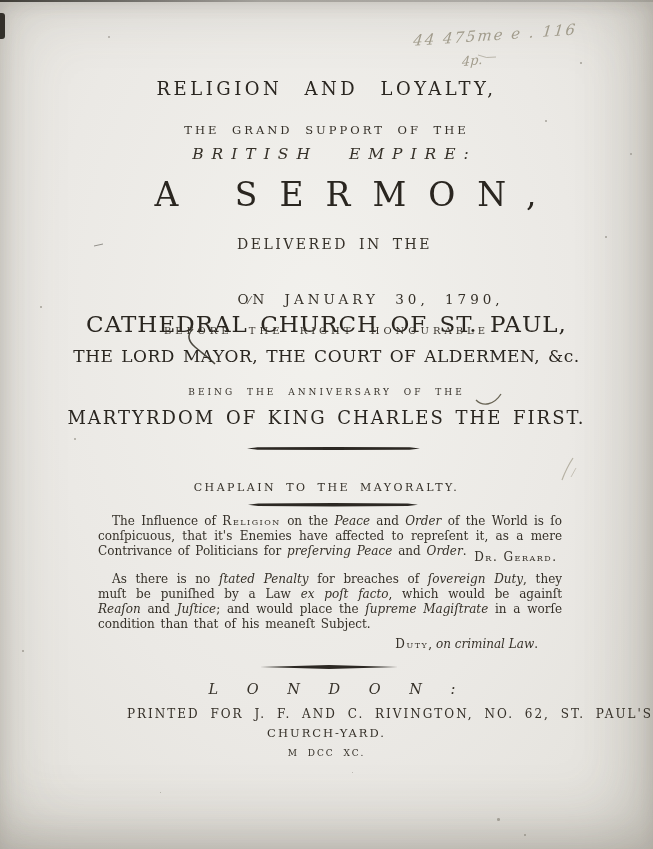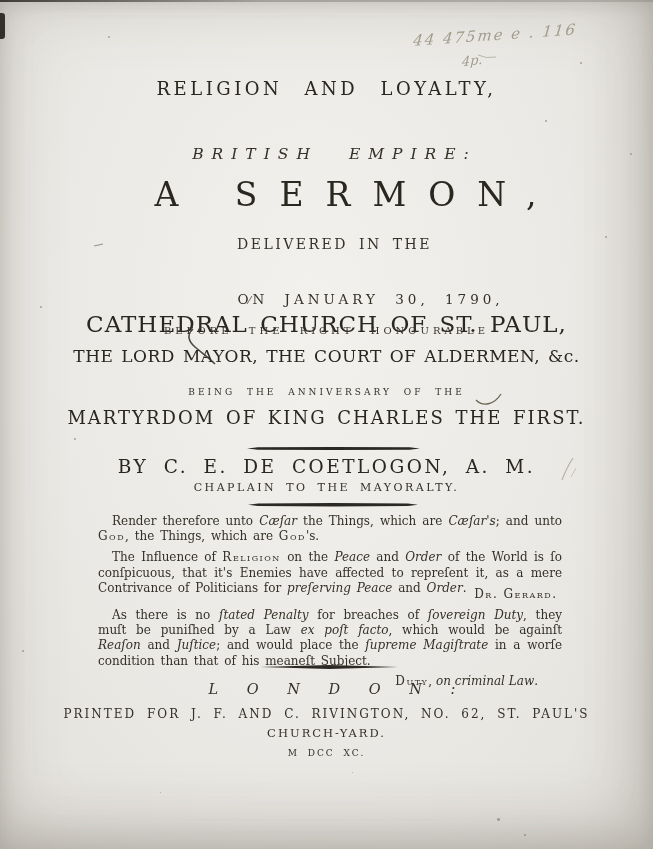--- a/index.html
+++ b/index.html
@@ -26,21 +26,21 @@
   .t-delivered{top:236px;font-size:14px;  letter-spacing:2.5px; word-spacing:4px;padding-left:8px;}
   .t-cathedral{top:267px;font-size:23px;  letter-spacing:1px;   word-spacing:4px;  color:var(--ink-dark);margin-top:44px;}
   .t-date     {top:291px;font-size:13.5px;letter-spacing:4px;   word-spacing:8px;margin-left:44px;}
   .t-before   {top:325px;font-size:10px;  letter-spacing:4px;   word-spacing:9px;}
   .t-lordmayor{top:346px;font-size:17px;  letter-spacing:.5px;  word-spacing:2px;  color:var(--ink-dark);}
   .t-being    {top:387px;font-size:9px;   letter-spacing:3px;   word-spacing:6px;}
   .t-martyrdom{top:407px;font-size:18px;  letter-spacing:2px;   word-spacing:3px;  color:var(--ink-dark);}
   .t-author   {top:456px;font-size:18.5px;letter-spacing:2.5px; word-spacing:7px;  color:var(--ink-dark);}
   .t-chaplain {top:481px;font-size:11px;  letter-spacing:2.5px; word-spacing:4px;}
   .t-london   {top:681px;font-size:14.5px;letter-spacing:11px;  word-spacing:2px;  font-style:italic; padding-left:11px;}
-  .t-imprint1 {top:707px;font-size:12px;  letter-spacing:2px;   word-spacing:5px;}
+  .t-imprint1 {top:707px;font-size:12px;  letter-spacing:2px;   word-spacing:5px;text-align:right;}
   .t-imprint2 {top:726px;font-size:11.5px;letter-spacing:2px;   word-spacing:4px;}
   .t-year     {top:748px;font-size:9px;   letter-spacing:2px;   word-spacing:4px;}
 
   .rule{position:absolute;background:#2c2823;}
   .rule-1{top:447px;left:247px;width:173px;height:3px;
           clip-path:polygon(0 50%,6% 12%,50% 0,94% 12%,100% 50%,94% 88%,50% 100%,6% 88%);}
   .rule-2{top:503px;left:248px;width:170px;height:3.5px;
           clip-path:polygon(0 50%,6% 12%,50% 0,94% 12%,100% 50%,94% 88%,50% 100%,6% 88%);}
   .rule-3{top:665px;left:260px;width:138px;height:4px;
           clip-path:polygon(0 50%,50% 0,100% 50%,50% 100%);}
@@ -71,37 +71,36 @@
 
 <div class="page">
 
   <div class="edge-top"></div>
   <div class="corner-blob"></div>
 
   <div class="handwriting hw-1">44 475me e . 116</div>
   <div class="handwriting hw-2">4p.</div>
 
   <div class="line t-title">RELIGION AND LOYALTY,</div>
+  <div class="line t-grand">THE GRAND SUPPORT OF THE</div>
   <div class="line t-empire">BRITISH EMPIRE:</div>
   <div class="line t-sermon">A SERMON,</div>
   <div class="line t-delivered">DELIVERED IN THE</div>
   <div class="line t-cathedral">CATHEDRAL CHURCH OF ST. PAUL,</div>
   <div class="line t-date">ON JANUARY 30, 1790,</div>
   <div class="line t-before">BEFORE THE RIGHT HONOURABLE</div>
   <div class="line t-lordmayor">THE LORD MAYOR, THE COURT OF ALDERMEN, &amp;c.</div>
   <div class="line t-being">BEING THE ANNIVERSARY OF THE</div>
   <div class="line t-martyrdom">MARTYRDOM OF KING CHARLES THE FIRST.</div>
 
   <div class="rule rule-1"></div>
-  <div class="line t-author">BY C. E. DE COETLOGON, A. M.</div>
   <div class="line t-chaplain">CHAPLAIN TO THE MAYORALTY.</div>
   <div class="rule rule-2"></div>
 
   <div class="epigraphs">
-      <p><span>Render therefore unto </span><span class="i">Cæſar</span><span> the Things, which are </span><span class="i">Cæſar's</span><span>; and unto </span><span class="sc">God</span><span>, the Things, which are </span><span class="sc">God</span><span>'s.</span></p>
       <p><span>The Influence of </span><span class="sc">Religion</span><span> on the </span><span class="i">Peace</span><span> and </span><span class="i">Order</span><span> of the World is ſo conſpicuous, that it's Enemies have affected to repreſent it, as a mere Contrivance of Politicians for </span><span class="i">preſerving Peace</span><span> and </span><span class="i">Order</span><span>.</span></p>
       <div class="attribution attr-0"><span class="sc">Dr. Gerard</span><span>.</span></div>
       <p><span>As there is no </span><span class="i">ſtated Penalty</span><span> for breaches of </span><span class="i">ſovereign Duty</span><span>, they muſt be puniſhed by a Law </span><span class="i">ex poſt facto</span><span>, which would be againſt </span><span class="i">Reaſon</span><span> and </span><span class="i">Juſtice</span><span>; and would place the </span><span class="i">ſupreme Magiſtrate</span><span> in a worſe condition than that of his meaneſt Subject.</span></p>
       <div class="attribution attr-1"><span class="sc">Duty</span><span>, </span><span class="i">on criminal Law</span><span>.</span></div>
     </div>
 
   <div class="rule rule-3"></div>
 
   <div class="line t-london">L O N D O N :</div>
   <div class="line t-imprint1">PRINTED FOR J. F. AND C. RIVINGTON, NO. 62, ST. PAUL'S</div>

